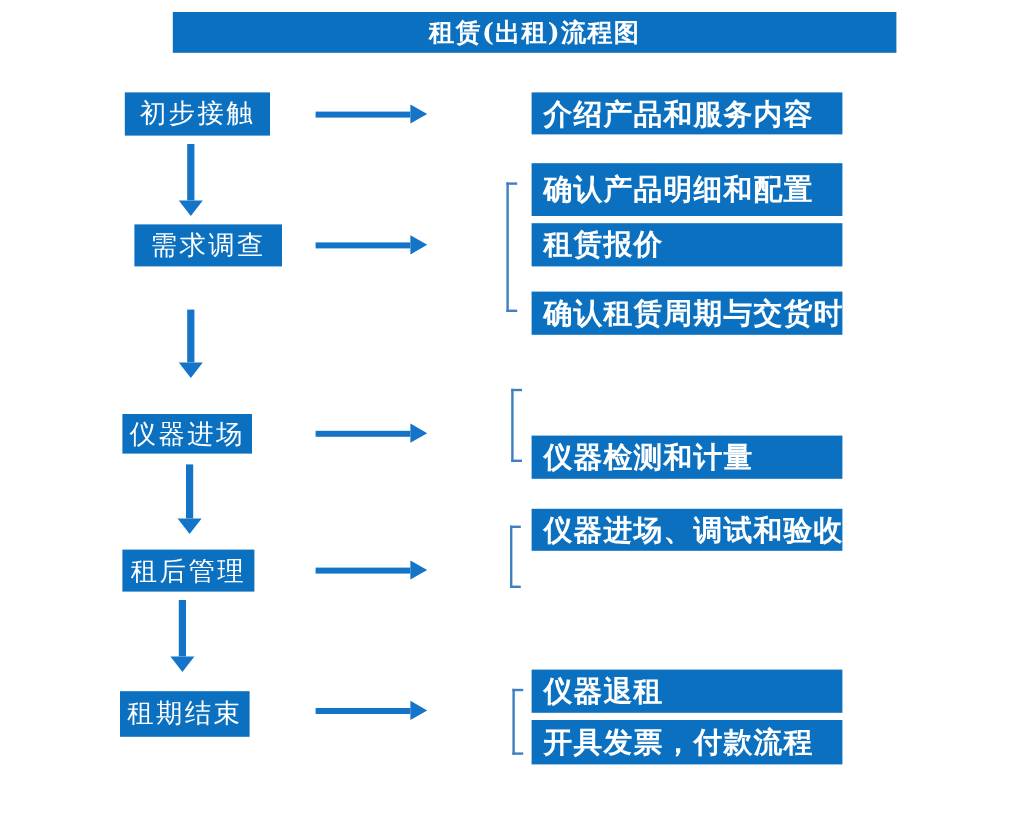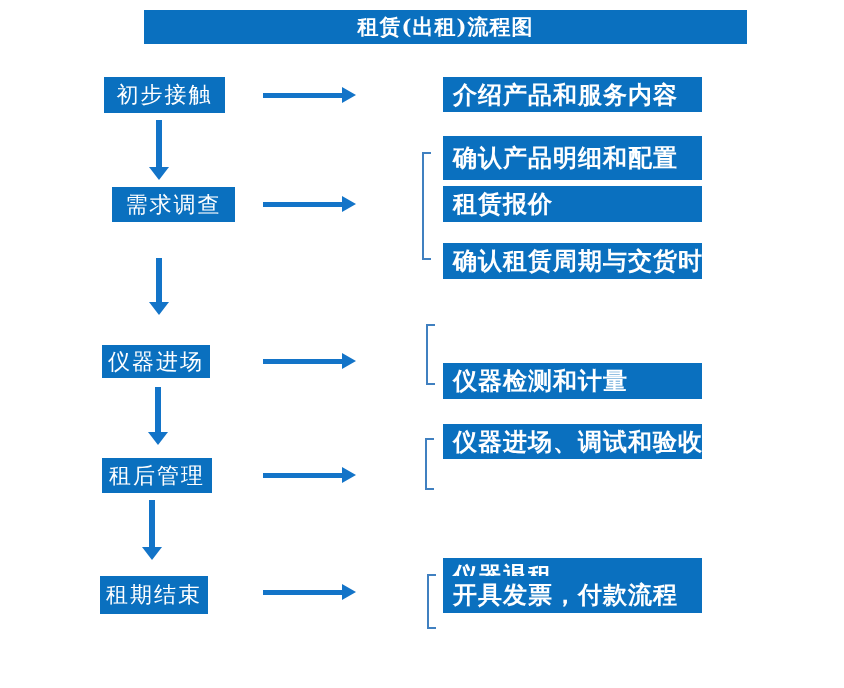--- a/index.html
+++ b/index.html
@@ -126,15 +126,15 @@
   <div class="bracket" style="left:425px; top:438px; height:52px;"></div>
   <div class="bracket" style="left:427px; top:574px; height:55px;"></div>
 
   <div class="out-box" style="top:77px;  height:35px;">介绍产品和服务内容</div>
   <div class="out-box" style="top:136px; height:44px;">确认产品明细和配置</div>
   <div class="out-box" style="top:186px; height:36px;">租赁报价</div>
   <div class="out-box" style="top:243px; height:36px;">确认租赁周期与交货时间</div>
   <div class="out-box" style="top:363px; height:36px;">仪器检测和计量</div>
   <div class="out-box" style="top:424px; height:35px;">仪器进场、调试和验收</div>
   <div class="out-box" style="top:558px; height:36px;">仪器退租</div>
-  <div class="out-box" style="top:576px; height:37px;">开具发票，付款流程</div>
+  <div class="out-box" style="top:600px; height:37px;">开具发票，付款流程</div>
 
 </div>
 
 </body></html>

